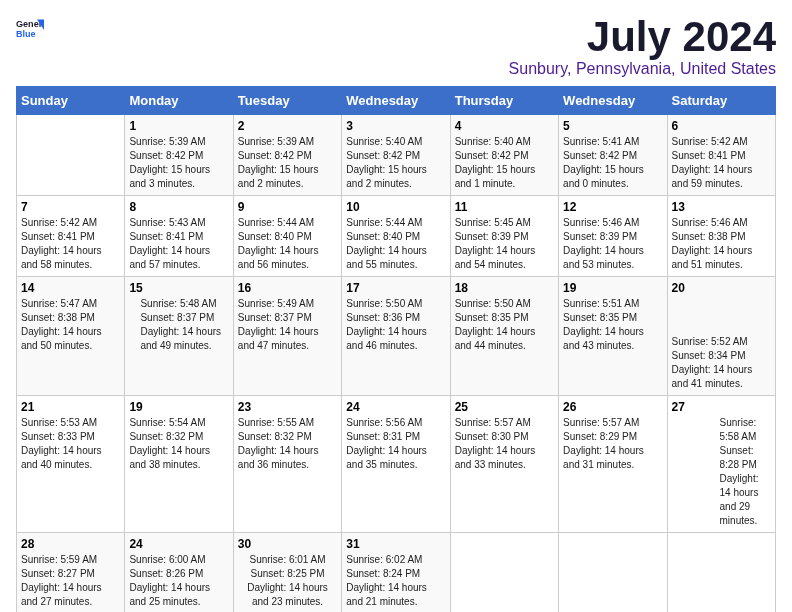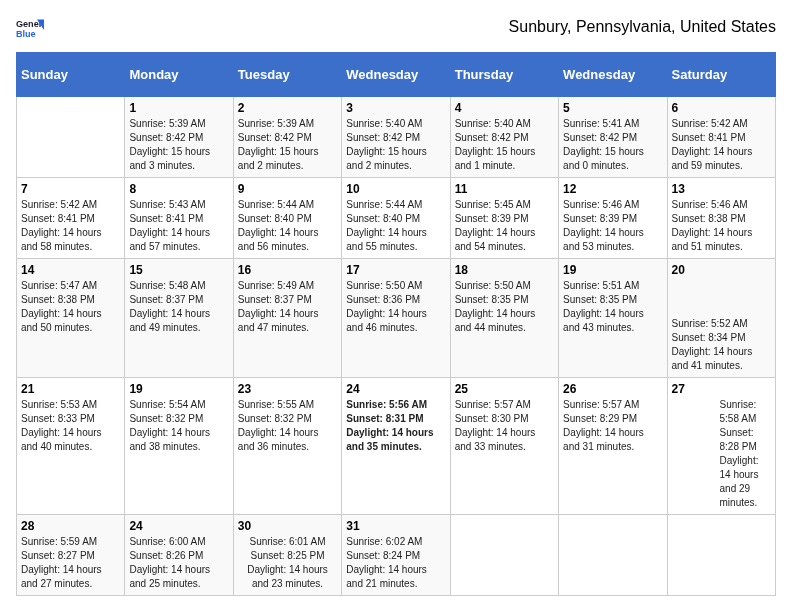--- a/index.html
+++ b/index.html
@@ -29,32 +29,32 @@
       text-align: right;
     }
     .month-year {
       font-size: 42px;
       font-weight: bold;
       color: #1a1a2e;
       line-height: 1;
     }
     .location {
       font-size: 16px;
-      color: #000000;
+      color: #4c1d95;
       margin-top: 2px;
     }
     table {
       width: 100%;
       border-collapse: collapse;
       font-size: 11px;
     }
     thead tr th {
       background-color: #3b6fc9;
       color: #fff;
-      padding: 14px 4px;
+      padding: 6px 4px;
       text-align: left;
       font-size: 13px;
       font-weight: bold;
       border: 1px solid #3b6fc9;
     }
     tbody tr td {
       border: 1px solid #ccc;
       vertical-align: top;
       padding: 4px;
       width: calc(100% / 7);
@@ -82,20 +82,21 @@
 
 <div class="header">
   <div class="logo">
     <svg class="logo-icon" viewBox="0 0 40 40" xmlns="http://www.w3.org/2000/svg">
       <text x="0" y="16" font-size="13" font-weight="bold" fill="#1a1a2e">General</text>
       <text x="0" y="30" font-size="13" font-weight="bold" fill="#2563eb">Blue</text>
       <polygon points="30,5 40,5 40,20" fill="#2563eb"></polygon>
     </svg>
   </div>
   <div class="title-block">
+    <div class="month-year">July 2024</div>
     <div class="location">Sunbury, Pennsylvania, United States</div>
   </div>
 </div>
 
 <table>
   <thead>
     <tr>
     <th>Sunday</th>
         <th>Monday</th>
         <th>Tuesday</th>
@@ -191,21 +192,21 @@
       </tr>
       <tr>
         <td>
           <span class="day-num">14</span>
           <div class="day-info" style="white-space: pre-line;">Sunrise: 5:47 AM
 Sunset: 8:38 PM
 Daylight: 14 hours and 50 minutes.</div>
         </td>
         <td>
           <span class="day-num">15</span>
-          <div class="day-info" style="white-space: pre-line;">Sunrise: 5:48 AM
+          <div class="day-info" style="white-space: pre-line; margin-left: 11px;">Sunrise: 5:48 AM
 Sunset: 8:37 PM
 Daylight: 14 hours and 49 minutes.</div>
         </td>
         <td>
           <span class="day-num">16</span>
           <div class="day-info" style="white-space: pre-line;">Sunrise: 5:49 AM
 Sunset: 8:37 PM
 Daylight: 14 hours and 47 minutes.</div>
         </td>
         <td>
@@ -247,21 +248,21 @@
 Daylight: 14 hours and 38 minutes.</div>
         </td>
         <td>
           <span class="day-num">23</span>
           <div class="day-info" style="white-space: pre-line;">Sunrise: 5:55 AM
 Sunset: 8:32 PM
 Daylight: 14 hours and 36 minutes.</div>
         </td>
         <td>
           <span class="day-num">24</span>
-          <div class="day-info" style="white-space: pre-line; font-weight: bold;">Sunrise: 5:56 AM
+          <div class="day-info" style="white-space: pre-line;">Sunrise: 5:56 AM
 Sunset: 8:31 PM
 Daylight: 14 hours and 35 minutes.</div>
         </td>
         <td>
           <span class="day-num">25</span>
           <div class="day-info" style="white-space: pre-line;">Sunrise: 5:57 AM
 Sunset: 8:30 PM
 Daylight: 14 hours and 33 minutes.</div>
         </td>
         <td>

